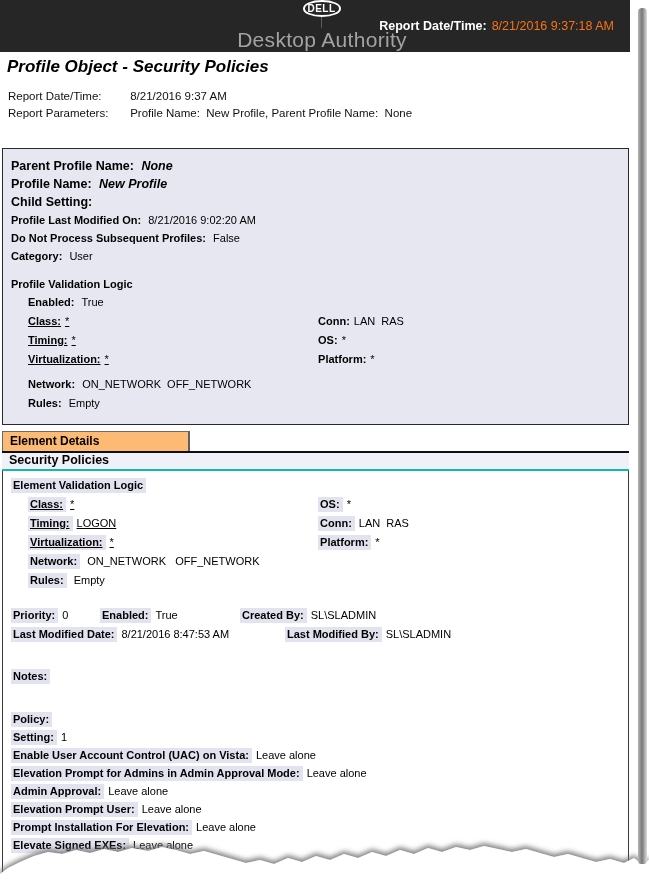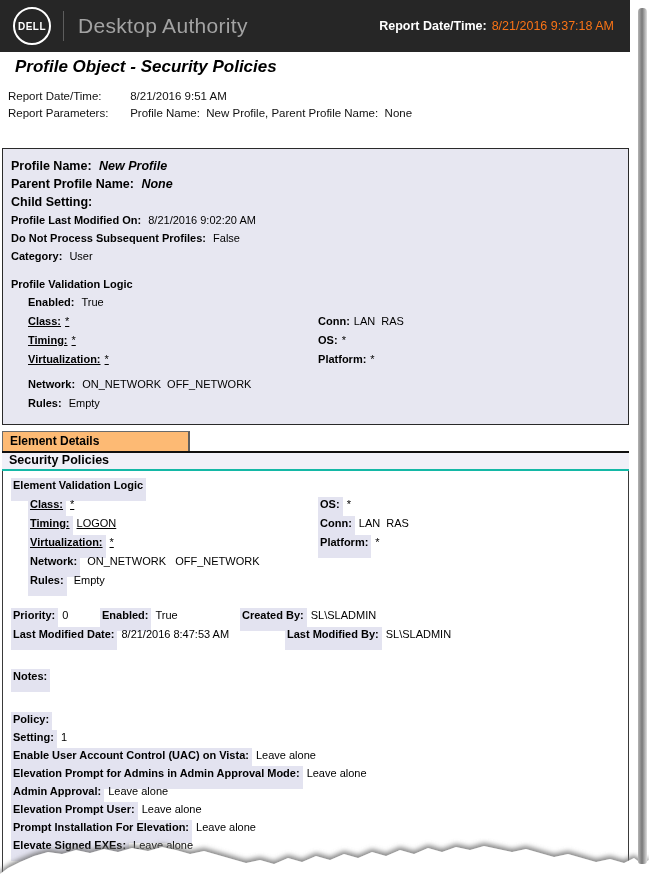--- a/index.html
+++ b/index.html
@@ -6,32 +6,32 @@
   html,body { width: 649px; height: 884px; }
   body {
     position: relative; overflow: hidden; background: #fff;
     font-family: "Liberation Sans", sans-serif; color: #000;
   }
 
   
   .sheet { position: absolute; left:0; top:0; width:631px; height:884px; background:#fff; z-index:1; }
 
   
-  .topbar { position:absolute; left:0; top:0; width:630px; height:52px; background:#262626; display:flex; align-items:center; }
+  .topbar { position:absolute; left:0; top:0; width:630px; height:52px; background:#262626; display:flex; align-items:center;flex-direction:column; }
   .logo { width:38px; height:38px; min-width:38px; border:2.5px solid #fff; border-radius:50%; margin-left:13px;
           display:flex; align-items:center; justify-content:center; }
   .logo-text { color:#fff; font-weight:bold; font-size:10px; letter-spacing:.5px; }
   .hdr-sep { width:1px; height:30px; background:#5d5d5d; margin-left:12px; }
   .brand { color:#a3a3a3; font-size:21px; margin-left:14px; letter-spacing:.3px; font-weight:normal; white-space:nowrap; }
   .hdr-right { position:absolute; right:16px; top:0; height:52px; display:flex; align-items:center; font-size:12.5px; white-space:nowrap; }
   .hdr-right .hlbl { font-weight:bold; color:#fff; margin-right:5px; }
   .hdr-right .hval { color:#f97316; }
 
   
-  .doc-title { position:absolute; left:15px; top:57px; font-size:17px; font-weight:bold; font-style:italic; }
+  .doc-title { position:absolute; left:7px; top:57px; font-size:17px; font-weight:bold; font-style:italic; }
   .info { position:absolute; left:8px; top:88px; font-size:11.5px; color:#111; }
   .info .irow { height:17px; line-height:17px; }
   .info .ilabel { display:inline-block; width:119px; }
   .info .ival { white-space:pre; }
 
   
   .lblb { font-weight:bold; }
   .val { white-space:pre; margin-left:4px; }
   .val.em { font-weight:bold; font-style:italic; }
   .row, .vrow, .trow, .prow { white-space:nowrap; }
@@ -48,21 +48,21 @@
 
   
   .tab { position:absolute; left:2px; top:431px; width:188px; height:20px; line-height:18px; background:#fdba74;
          border:1px solid #6a6a6a; border-right:2px solid #5f5f5f; border-bottom:none;
          font-weight:bold; font-size:12px; padding-left:7px; }
   .secbar { position:absolute; left:2px; top:451px; width:627px; background:#F0F0F8;
             border-top:2px solid #101010; border-bottom:2px solid #14b8a6; height:20px; line-height:15px;
             font-weight:bold; font-size:12.5px; padding-left:7px; }
   .content { position:absolute; left:2px; top:471px; width:627px; height:413px;
              border-left:1px solid #3a3a3a; border-right:1px solid #3a3a3a; font-size:11px; padding-top:6px; }
-  .content .lbl.lblb, .content .hl { background:#E3E3F0; padding:1px 3px 10px 2px; }
+  .content .lbl.lblb, .content .hl { background:#E3E3F0; padding:1px 3px 2px 2px; }
   .content .vtitle-el { height:19px; line-height:17px; padding-left:8px; }
   .content .vrow { height:19px; line-height:17px; }
   .trow { height:19px; line-height:17px; padding-left:8px; }
   .g { display:inline-block; }
   .mt16 { margin-top:16px; } .mt23 { margin-top:23px; } .mt24 { margin-top:24px; }
   .prow { height:18px; line-height:16px; padding-left:8px; }
 
   
   .shadow-right { position:absolute; left:638px; top:8px; width:9px; height:856px; z-index:12;
                   background:linear-gradient(to right,#b5b5b5 0%,#787878 45%,#dedede 100%);
@@ -85,40 +85,40 @@
       <span class="hval">8/21/2016 9:37:18 AM</span>
     </div>
   </div>
 
   <div class="doc-title">Profile Object - Security Policies</div>
 
   <div class="info">
 
       <div class="irow">
         <span class="ilabel">Report Date/Time:</span>
-        <span class="ival">8/21/2016 9:51 AM</span>
+        <span class="ival">8/21/2016 9:37 AM</span>
       </div>
 
       <div class="irow">
         <span class="ilabel">Report Parameters:</span>
         <span class="ival">Profile Name:  New Profile, Parent Profile Name:  None</span>
       </div>
     </div>
 
   <div class="pbox">
     <div>
 
         <div class="row big">
+          <span class="lblb">Parent Profile Name:</span>
+          <span class="val em">None</span>
+        </div>
+
+        <div class="row big">
           <span class="lblb">Profile Name:</span>
           <span class="val em">New Profile</span>
-        </div>
-
-        <div class="row big">
-          <span class="lblb">Parent Profile Name:</span>
-          <span class="val em">None</span>
         </div>
 
         <div class="row big">
           <span class="lblb">Child Setting:</span>
           
         </div>
 
         <div class="row">
           <span class="lblb">Profile Last Modified On:</span>
           <span class="val">8/21/2016 9:02:20 AM</span>

